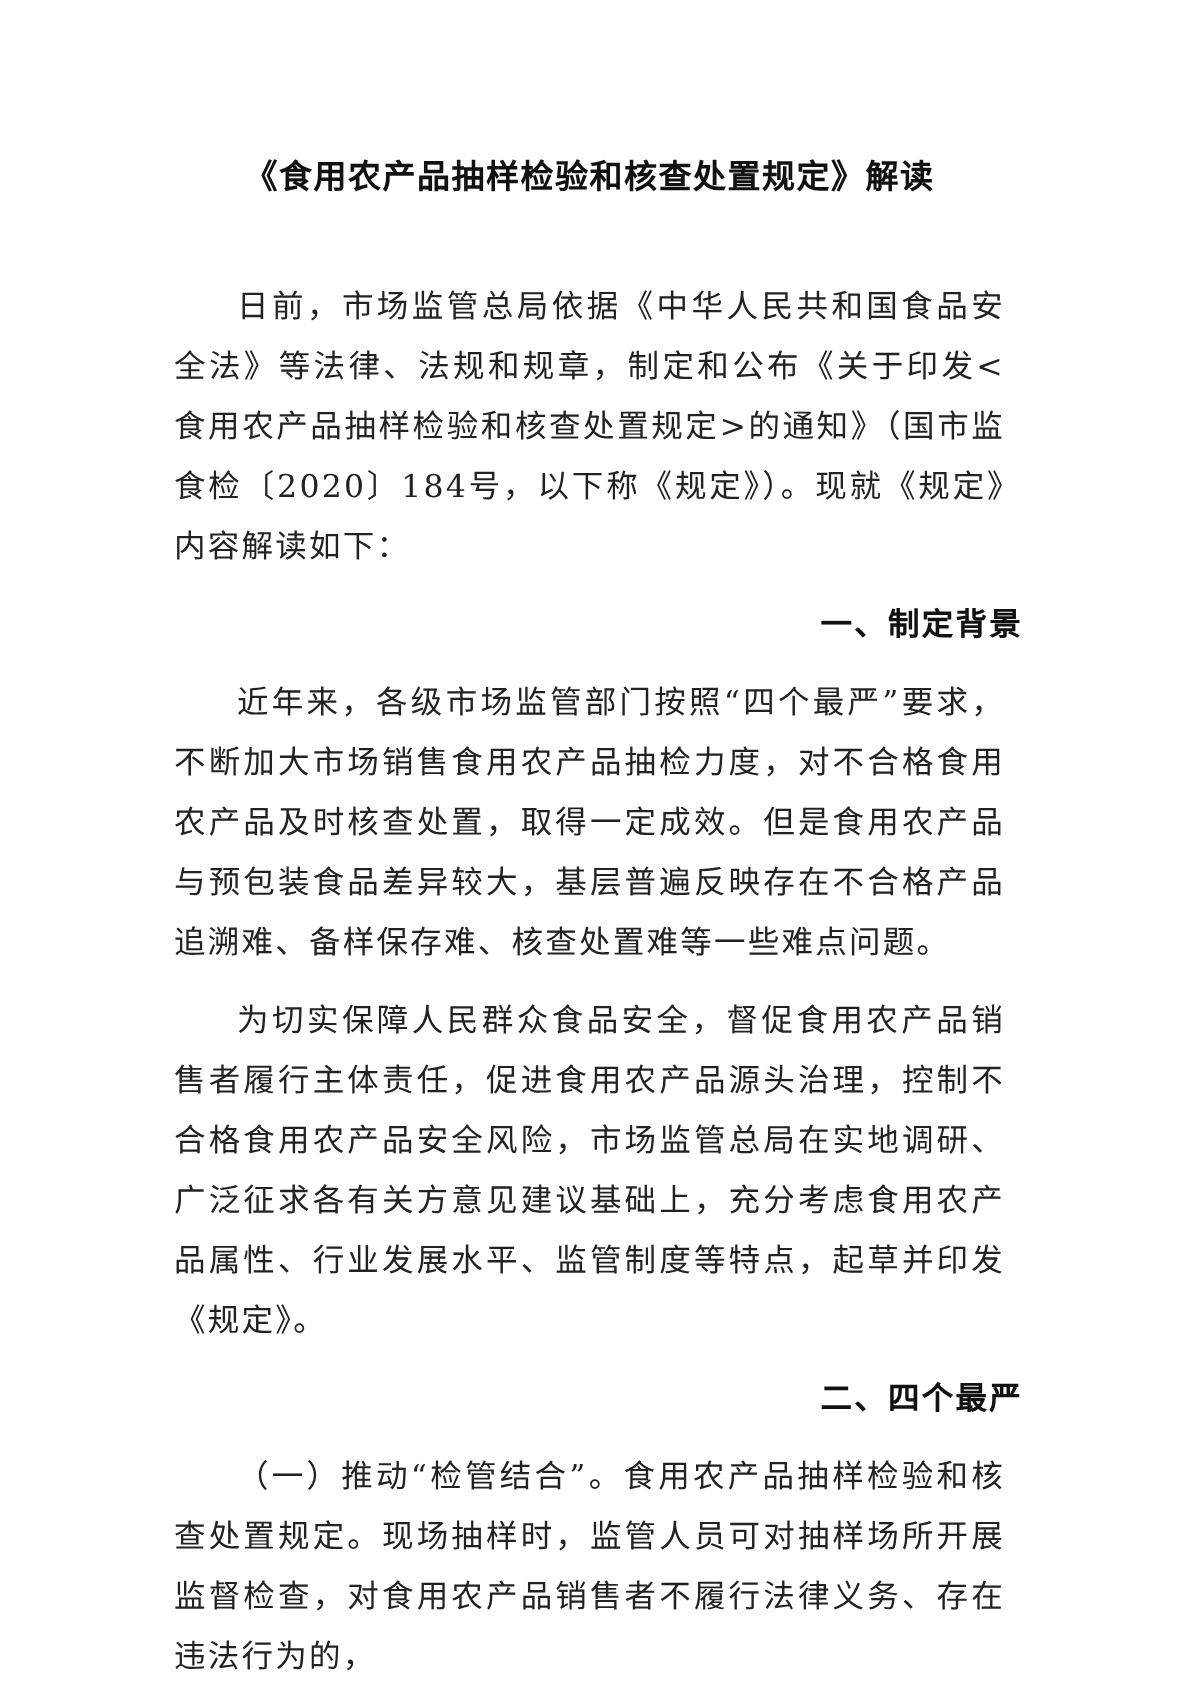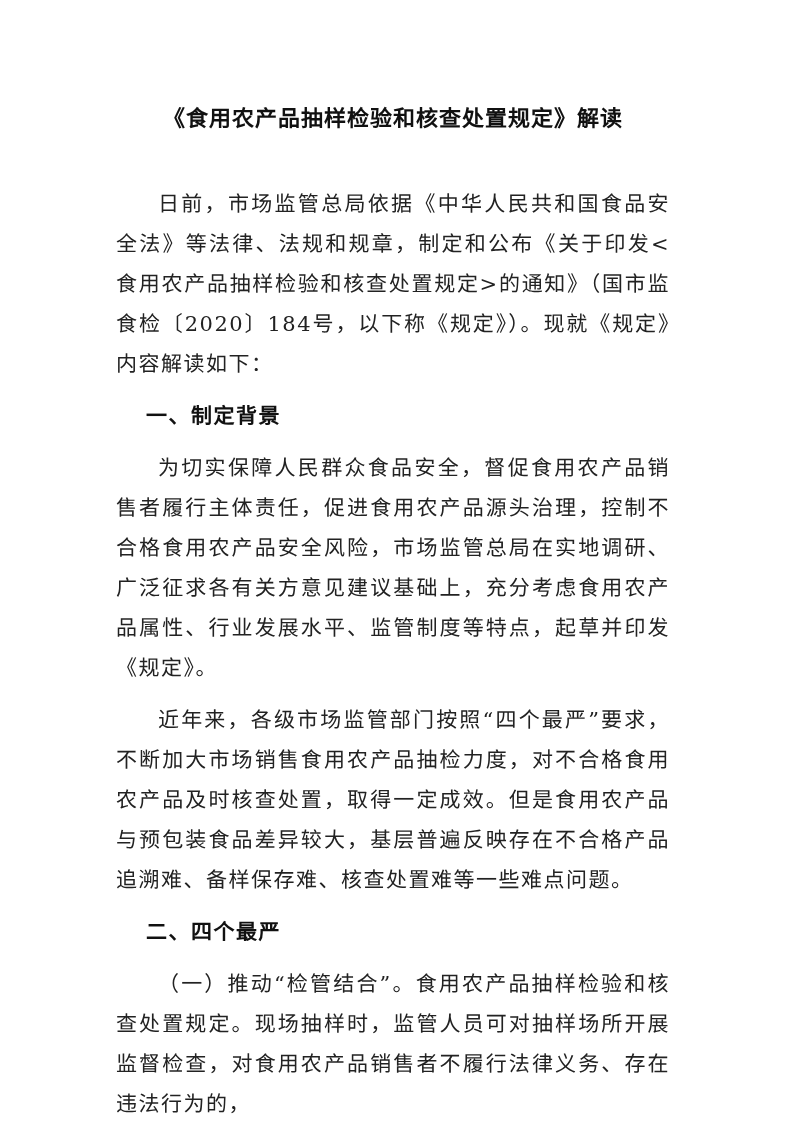--- a/index.html
+++ b/index.html
@@ -38,32 +38,33 @@
     color: #222222;
   }
   .heading {
     font-size: 21px;
     line-height: 40px;
     letter-spacing: 1.5px;
     font-weight: bold;
     text-indent: 2em;
     margin: 4px 0 0 0;
     color: #111111;
+    text-align: right;
   }
 </style>
 </head>
 <body>
 
 <div class="page">
   <h1 class="doc-title">《食用农产品抽样检验和核查处置规定》解读</h1>
 
   <p class="para">日前，市场监管总局依据《中华人民共和国食品安全法》等法律、法规和规章，制定和公布《关于印发&lt;食用农产品抽样检验和核查处置规定&gt;的通知》（国市监食检〔2020〕184号，以下称《规定》）。现就《规定》内容解读如下：</p>
 
   <p class="heading">一、制定背景</p>
 
+  <p class="para">近年来，各级市场监管部门按照“四个最严”要求，不断加大市场销售食用农产品抽检力度，对不合格食用农产品及时核查处置，取得一定成效。但是食用农产品与预包装食品差异较大，基层普遍反映存在不合格产品追溯难、备样保存难、核查处置难等一些难点问题。</p>
+
   <p class="para">为切实保障人民群众食品安全，督促食用农产品销售者履行主体责任，促进食用农产品源头治理，控制不合格食用农产品安全风险，市场监管总局在实地调研、广泛征求各有关方意见建议基础上，充分考虑食用农产品属性、行业发展水平、监管制度等特点，起草并印发《规定》。</p>
-
-  <p class="para">近年来，各级市场监管部门按照“四个最严”要求，不断加大市场销售食用农产品抽检力度，对不合格食用农产品及时核查处置，取得一定成效。但是食用农产品与预包装食品差异较大，基层普遍反映存在不合格产品追溯难、备样保存难、核查处置难等一些难点问题。</p>
 
   <p class="heading">二、四个最严</p>
 
   <p class="para">（一）推动“检管结合”。食用农产品抽样检验和核查处置规定。现场抽样时，监管人员可对抽样场所开展监督检查，对食用农产品销售者不履行法律义务、存在违法行为的，</p>
 </div>
 
 </body></html>

